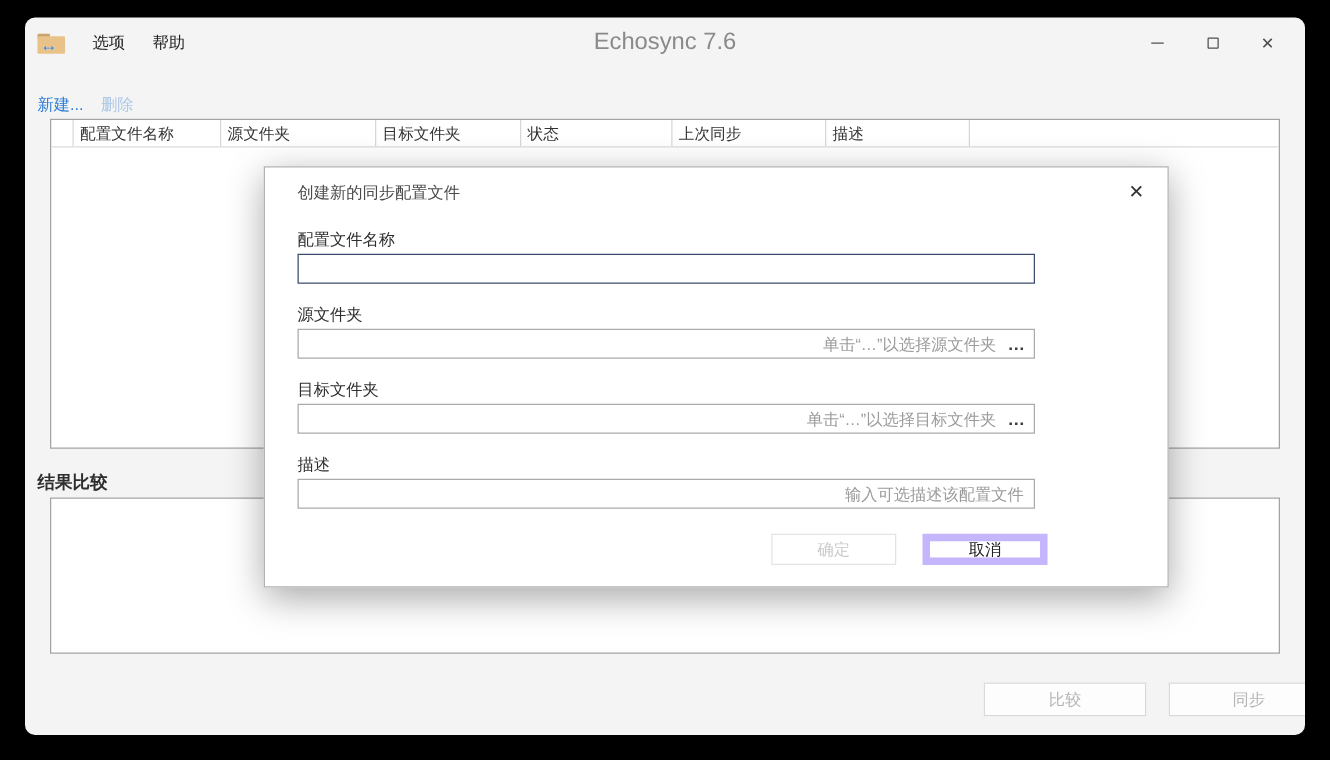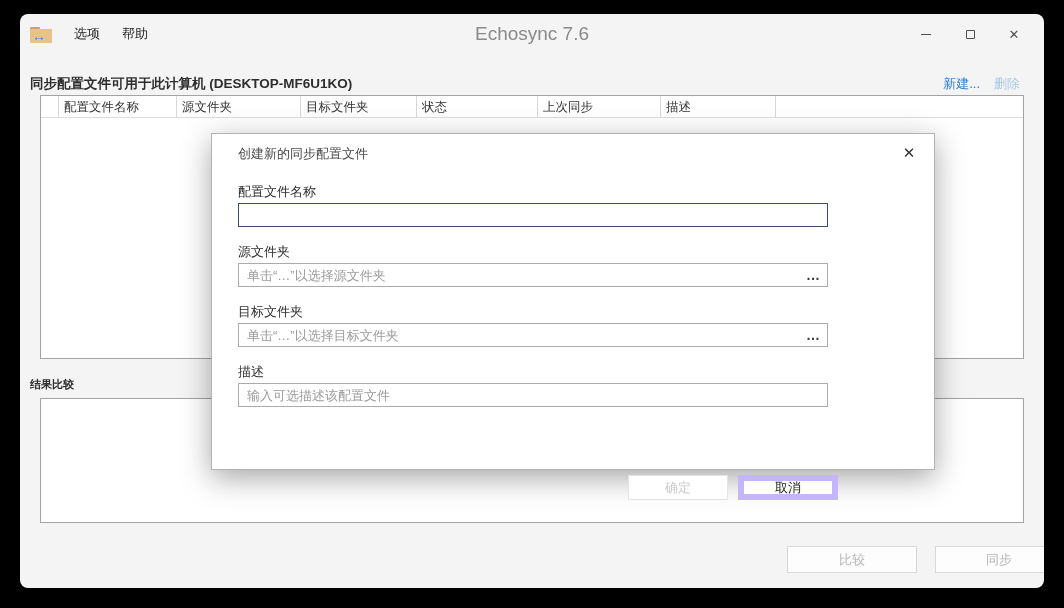--- a/index.html
+++ b/index.html
@@ -40,48 +40,48 @@
   .th:nth-child(1){ width:18px; }
   .th:nth-child(2){ width:118px; }
   .th:nth-child(3){ width:124px; }
   .th:nth-child(4){ width:116px; }
   .th:nth-child(5){ width:121px; }
   .th:nth-child(6){ width:123px; }
   .th:nth-child(7){ width:115px; }
   .th:nth-child(8){ flex:1; border-right:none; }
 
   
-  .results-label { position:absolute; left:10px; top:363px; font-size:11px; font-weight:bold; color:#2e2e2e; }
+  .results-label { position:absolute; left:10px; top:363px; font-size:14px; font-weight:bold; color:#2e2e2e; }
   .results-panel { position:absolute; left:20px; top:384px; width:984px; height:125px;
                    background:#fff; border:1px solid #a3a3a3; }
 
   
   .bottom-buttons { position:absolute; left:727px; top:532px; display:flex; gap:18px;padding-left:40px; }
   .btn-disabled { width:130px; height:27px; background:#fdfdfd; border:1px solid #d9d9d9;
                   color:#b5b5b5; font-size:13px; display:flex; align-items:center; justify-content:center; }
   .btn-sync { width:128px; }
 
   
   .dialog { position:absolute; left:211px; top:133px; width:724px; height:337px;
             background:#fff; border:1px solid #b2b2b2; box-shadow:0 8px 28px rgba(0,0,0,0.35); }
   .dlg-title { position:absolute; left:26px; top:11px; font-size:13px; color:#4a4a4a; }
   .dlg-close { position:absolute; right:14px; top:8px; font-size:15px; color:#333; width:22px; height:22px;
                display:flex; align-items:center; justify-content:center; cursor:pointer; }
   .dlg-label { position:absolute; left:26px; font-size:13px; color:#2f2f2f; }
   .lbl-1 { top:49px; } .lbl-2 { top:109px; } .lbl-3 { top:169px; } .lbl-4 { top:229px; }
   .dlg-field { position:absolute; left:26px; width:590px; height:24px; }
   .fld-1 { top:69px; } .fld-2 { top:129px; } .fld-3 { top:189px; } .fld-4 { top:249px; }
   .dlg-input { width:100%; height:100%; border:1px solid #ababab; background:#fff; font-size:13px;
-               color:#333; padding:0 8px; font-family:"Liberation Sans", sans-serif; outline:none; }
+               color:#333; padding:0 8px; font-family:"Liberation Sans", sans-serif; outline:none;text-align:right; }
   .dlg-input.focused { border:1px solid #3d4c6e; }
   .dlg-input.has-browse { padding-right:30px; }
   .dlg-input::placeholder { color:#9b9b9b; }
   .browse-btn { position:absolute; right:7px; top:0; height:100%; display:flex; align-items:center;
                 font-size:14px; letter-spacing:1px; color:#3c3c3c; font-weight:bold; cursor:pointer; }
-  .dlg-buttons { position:absolute; left:416px; top:293px; display:flex; gap:10px;margin-top:48px; }
+  .dlg-buttons { position:absolute; left:405px; top:293px; display:flex; gap:21px; }
   .dlg-btn { width:100px; height:25px; font-size:13px; display:flex; align-items:center; justify-content:center; background:#fff; }
   .dlg-btn-ok { border:1px solid #e3e3e3; color:#cacaca; }
   .dlg-btn-cancel { border:6px solid #c4b5fd; color:#222; cursor:pointer; }
 </style>
 </head>
 <body>
 
 <div class="window">
 
   <div class="titlebar">
@@ -102,21 +102,20 @@
       <span class="win-ctl">
           <span class="max-glyph"></span>
         </span>
       <span class="win-ctl">
           <span class="close-glyph">✕</span>
         </span>
     </span>
   </div>
 
   <div class="header-row">
-    <span class="header-title">同步配置文件可用于此计算机 (DESKTOP-MF6U1KO)</span>
     <span class="header-links">
       <span class="link-new">新建...</span>
       <span class="link-delete">删除</span>
     </span>
   </div>
 
   <div class="profiles-table">
     <div class="table-head">
       <span class="th"></span>
       <span class="th">配置文件名称</span>

